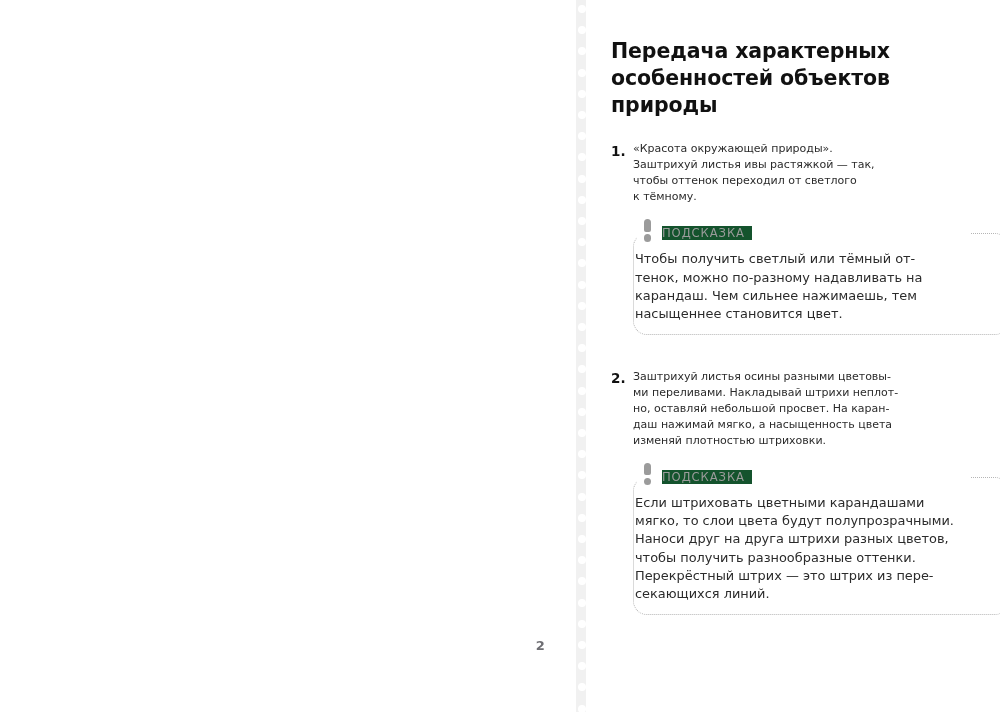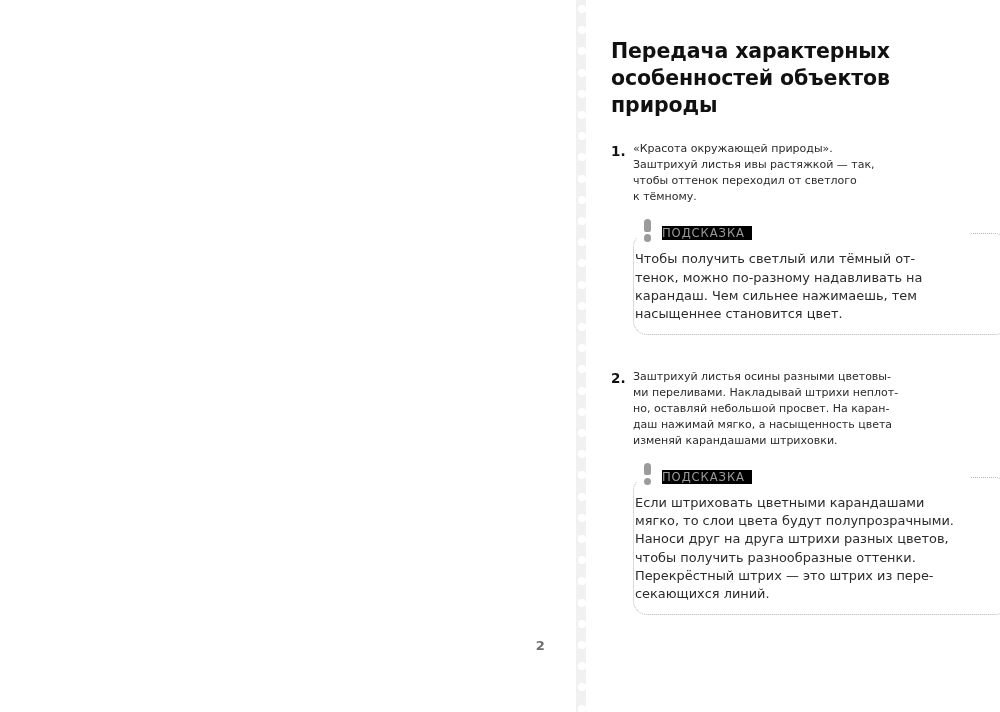--- a/index.html
+++ b/index.html
@@ -145,21 +145,21 @@
     width: 7.5px;
     height: 7.5px;
     background: #9b9b9b;
     border-radius: 50%;
   }
   .hint-label {
     font-size: 11.6px;
     letter-spacing: 0.9px;
     color: #9b9b9b;
     white-space: nowrap;
-    background: #000000;
+    background: #14532d;
     padding-right: 7px;
   }
   .hint-box {
     border: 1.6px dotted #b5b5b5;
     border-radius: 14px;
     margin-top: -10px;
     padding: 16px 14px 10px 1px;
     box-sizing: border-box;
     width: 376px;
   }
@@ -255,21 +255,21 @@
 насыщеннее становится цвет.</div>
         </div>
       </div>
 
       <div class="task" style="margin-top:34px;">
         <div class="task-num">2.</div>
         <div class="task-text">Заштрихуй листья осины разными цветовы-
 ми переливами. Накладывай штрихи неплот-
 но, оставляй небольшой просвет. На каран-
 даш нажимай мягко, а насыщенность цвета
-изменяй карандашами штриховки.</div>
+изменяй плотностью штриховки.</div>
       </div>
 
       <div class="hint">
         <div class="hint-mask" style="width: 334px;"></div>
         <div class="hint-head">
           <div class="bang">
             <div class="stem"></div>
             <div class="dot"></div>
           </div>
           <div class="hint-label">ПОДСКАЗКА</div>

